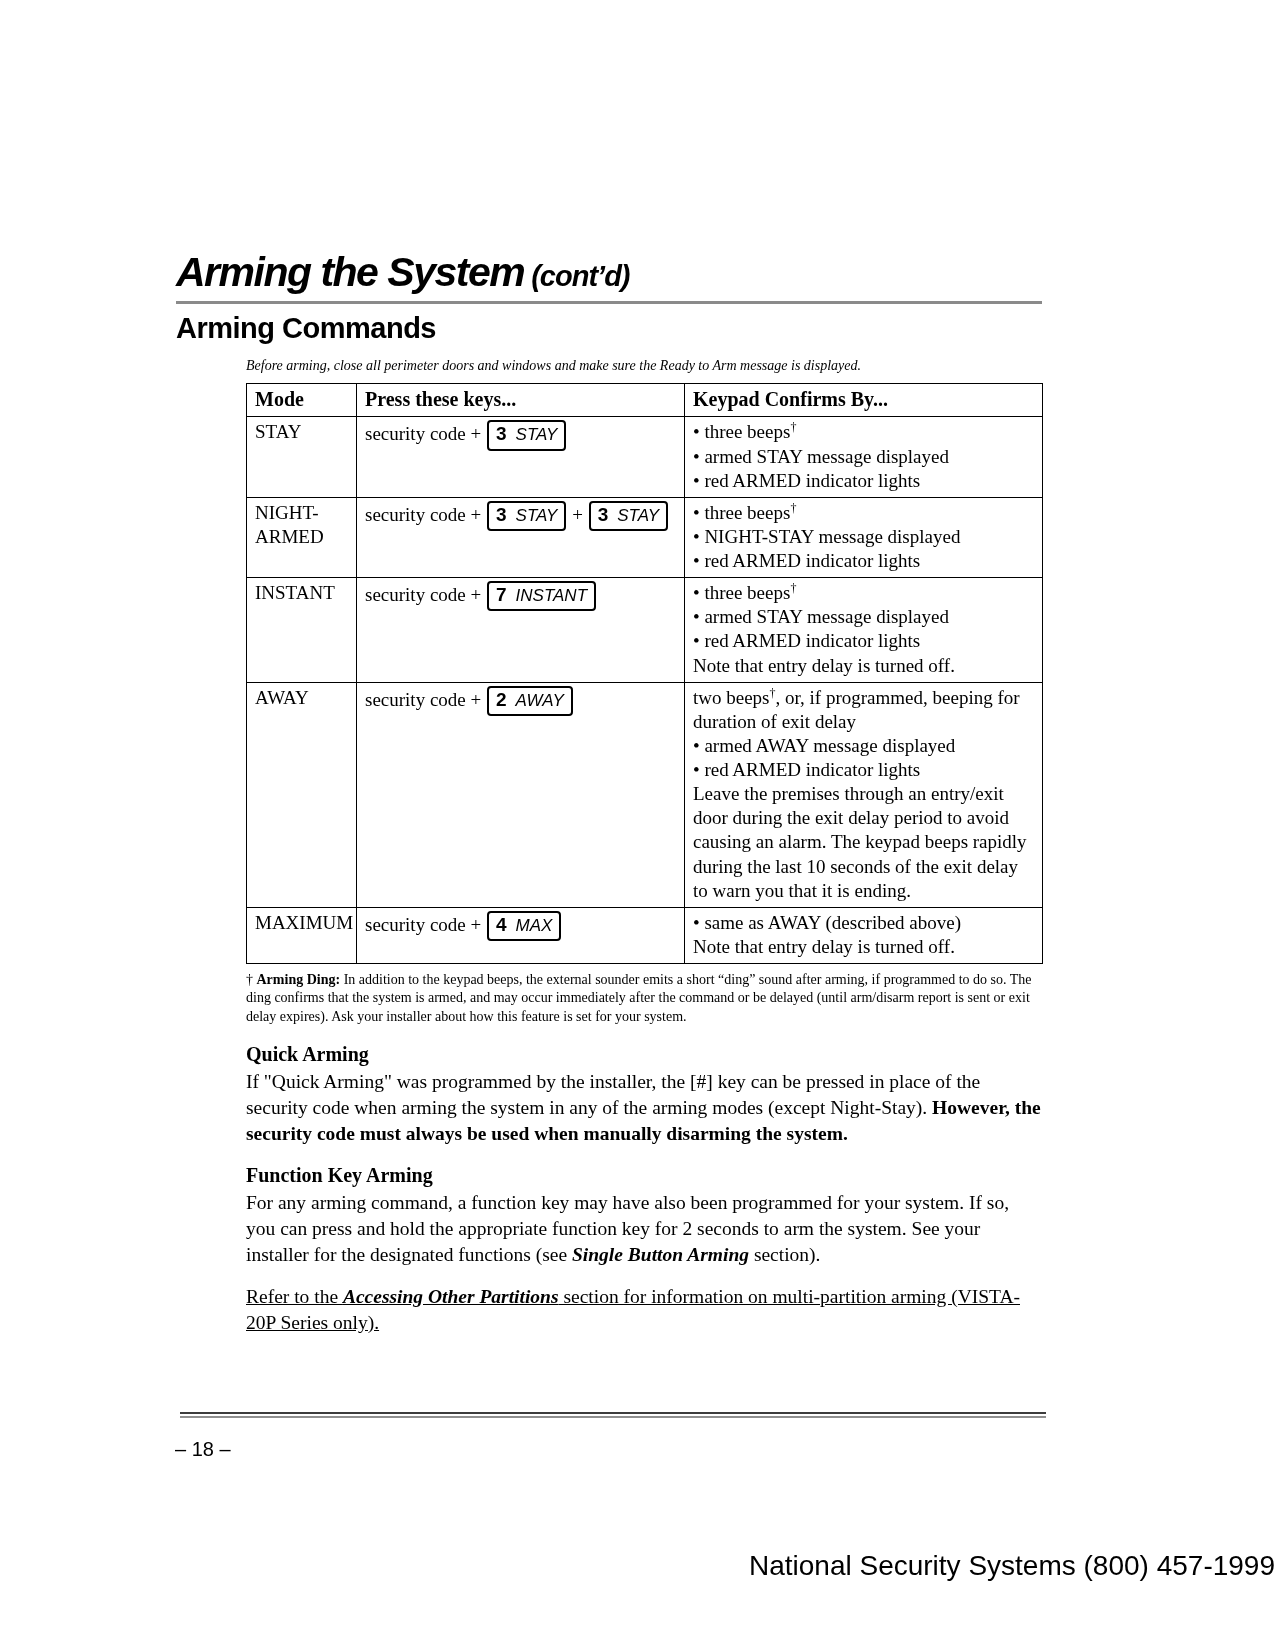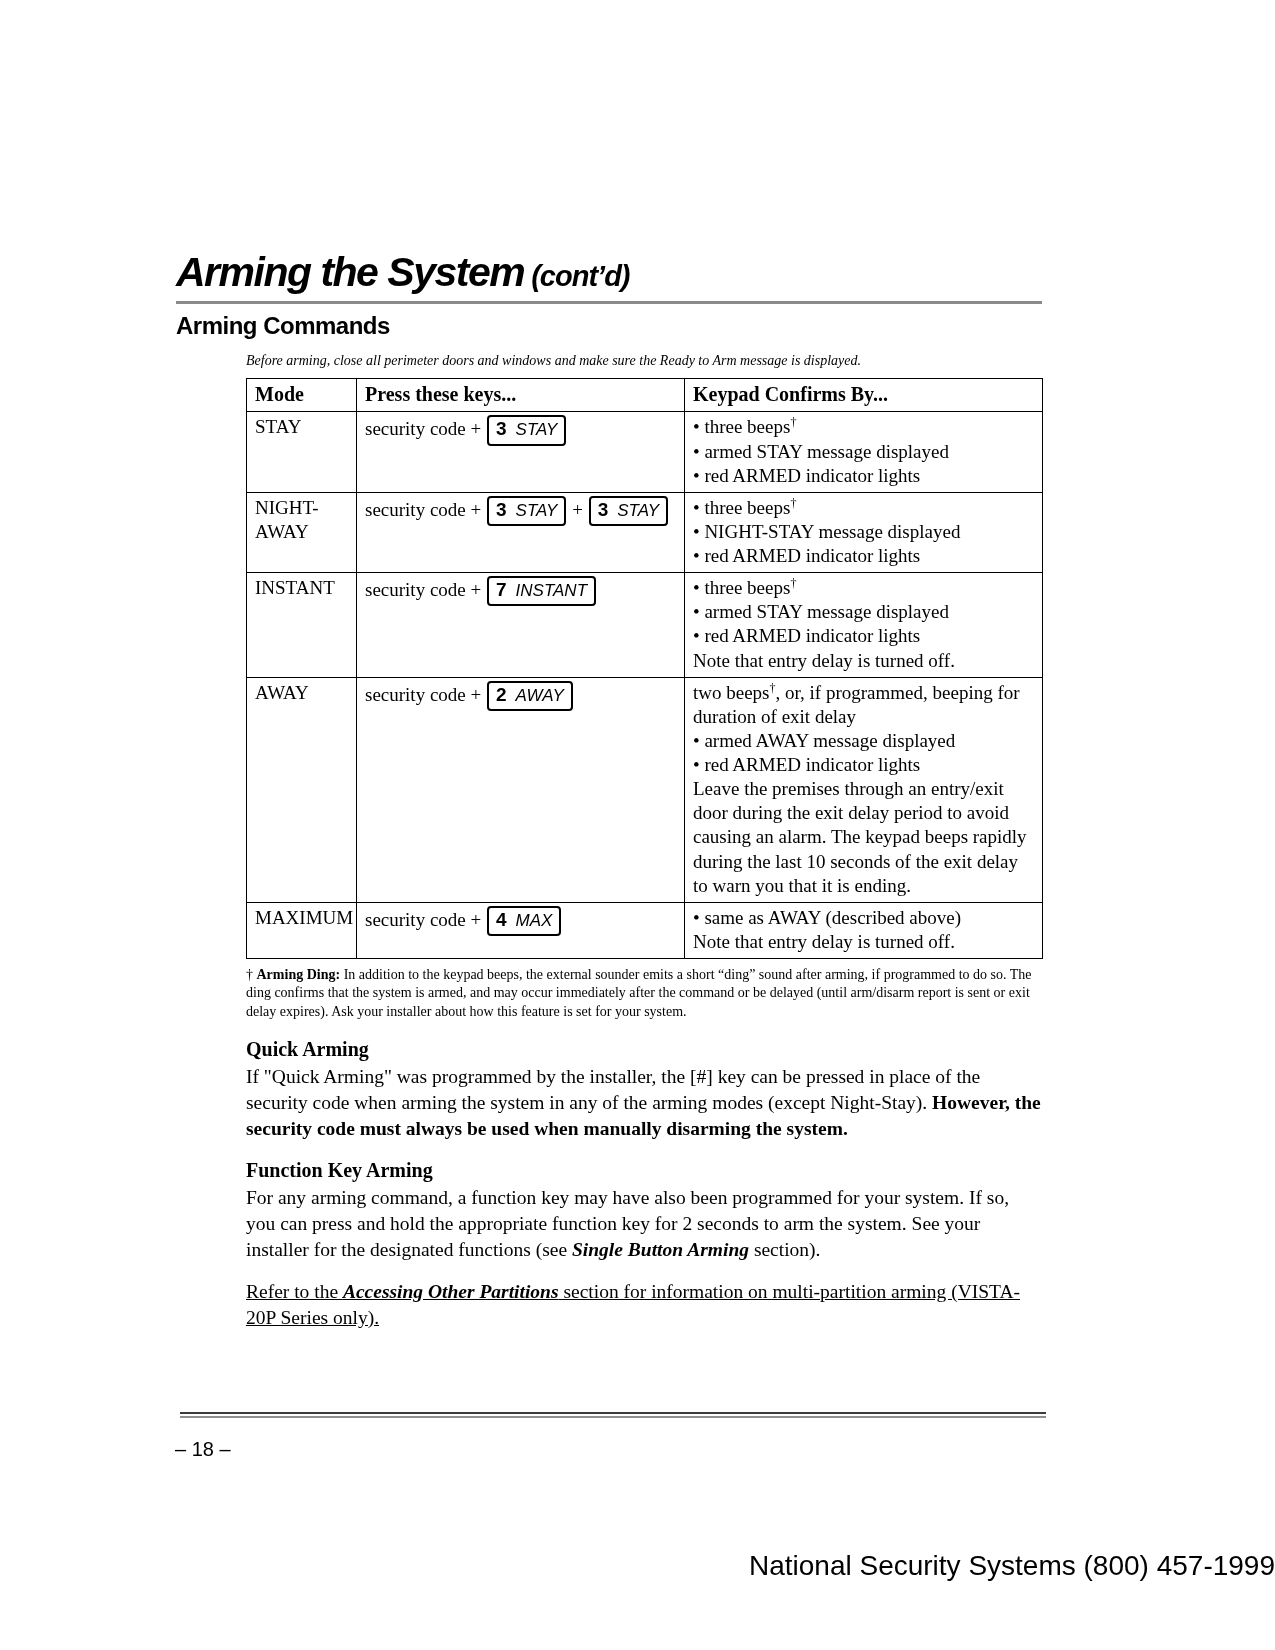--- a/index.html
+++ b/index.html
@@ -12,21 +12,21 @@
 
   h1.doc-title {
     margin:0; font-family:"Liberation Sans", sans-serif;
     font-style:italic; font-weight:700; font-size:41px; line-height:1.02;
     letter-spacing:-1.5px; border-bottom:3px solid #8a8a8a; padding-bottom:7px;
   }
   .t-suffix { font-size:29px; letter-spacing:-1px; }
 
   h2.section-heading {
     margin:8px 0 0 0; font-family:"Liberation Sans", sans-serif;
-    font-size:24px; font-weight:700; letter-spacing:-0.5px;
+    font-size:29px; font-weight:700; letter-spacing:-0.5px;
   }
 
   .body-indent { margin:12px 0 0 70px; width:796px; font-size:19px; }
 
   p.intro { font-style:italic; font-size:14px; line-height:1.3; margin:0 0 8px 0; }
 
   table.arming { border-collapse:collapse; width:796px; table-layout:fixed; }
   table.arming th, table.arming td {
     border:1.5px solid #000; padding:3px 8px 4px 8px;
     vertical-align:top; text-align:left; font-size:19px; line-height:1.27;
@@ -100,21 +100,21 @@
               <td class="mode-cell">STAY</td>
               <td class="keys-cell">security code + <span class="keycap"><span class="knum">3</span><span class="klabel">STAY</span></span></td>
               <td class="confirm-cell">
                 <div class="bullet">• three beeps<sup class="dagger">†</sup></div>
                 <div class="bullet">• armed STAY message displayed</div>
                 <div class="bullet">• red ARMED indicator lights</div>
               </td>
             </tr>
             <tr>
               <td class="mode-cell">NIGHT-
-AWAY</td>
+ARMED</td>
               <td class="keys-cell">security code + <span class="keycap"><span class="knum">3</span><span class="klabel">STAY</span></span> + <span class="keycap"><span class="knum">3</span><span class="klabel">STAY</span></span></td>
               <td class="confirm-cell">
                 <div class="bullet">• three beeps<sup class="dagger">†</sup></div>
                 <div class="bullet">• NIGHT-STAY message displayed</div>
                 <div class="bullet">• red ARMED indicator lights</div>
               </td>
             </tr>
             <tr>
               <td class="mode-cell">INSTANT</td>
               <td class="keys-cell">security code + <span class="keycap"><span class="knum">7</span><span class="klabel">INSTANT</span></span></td>

